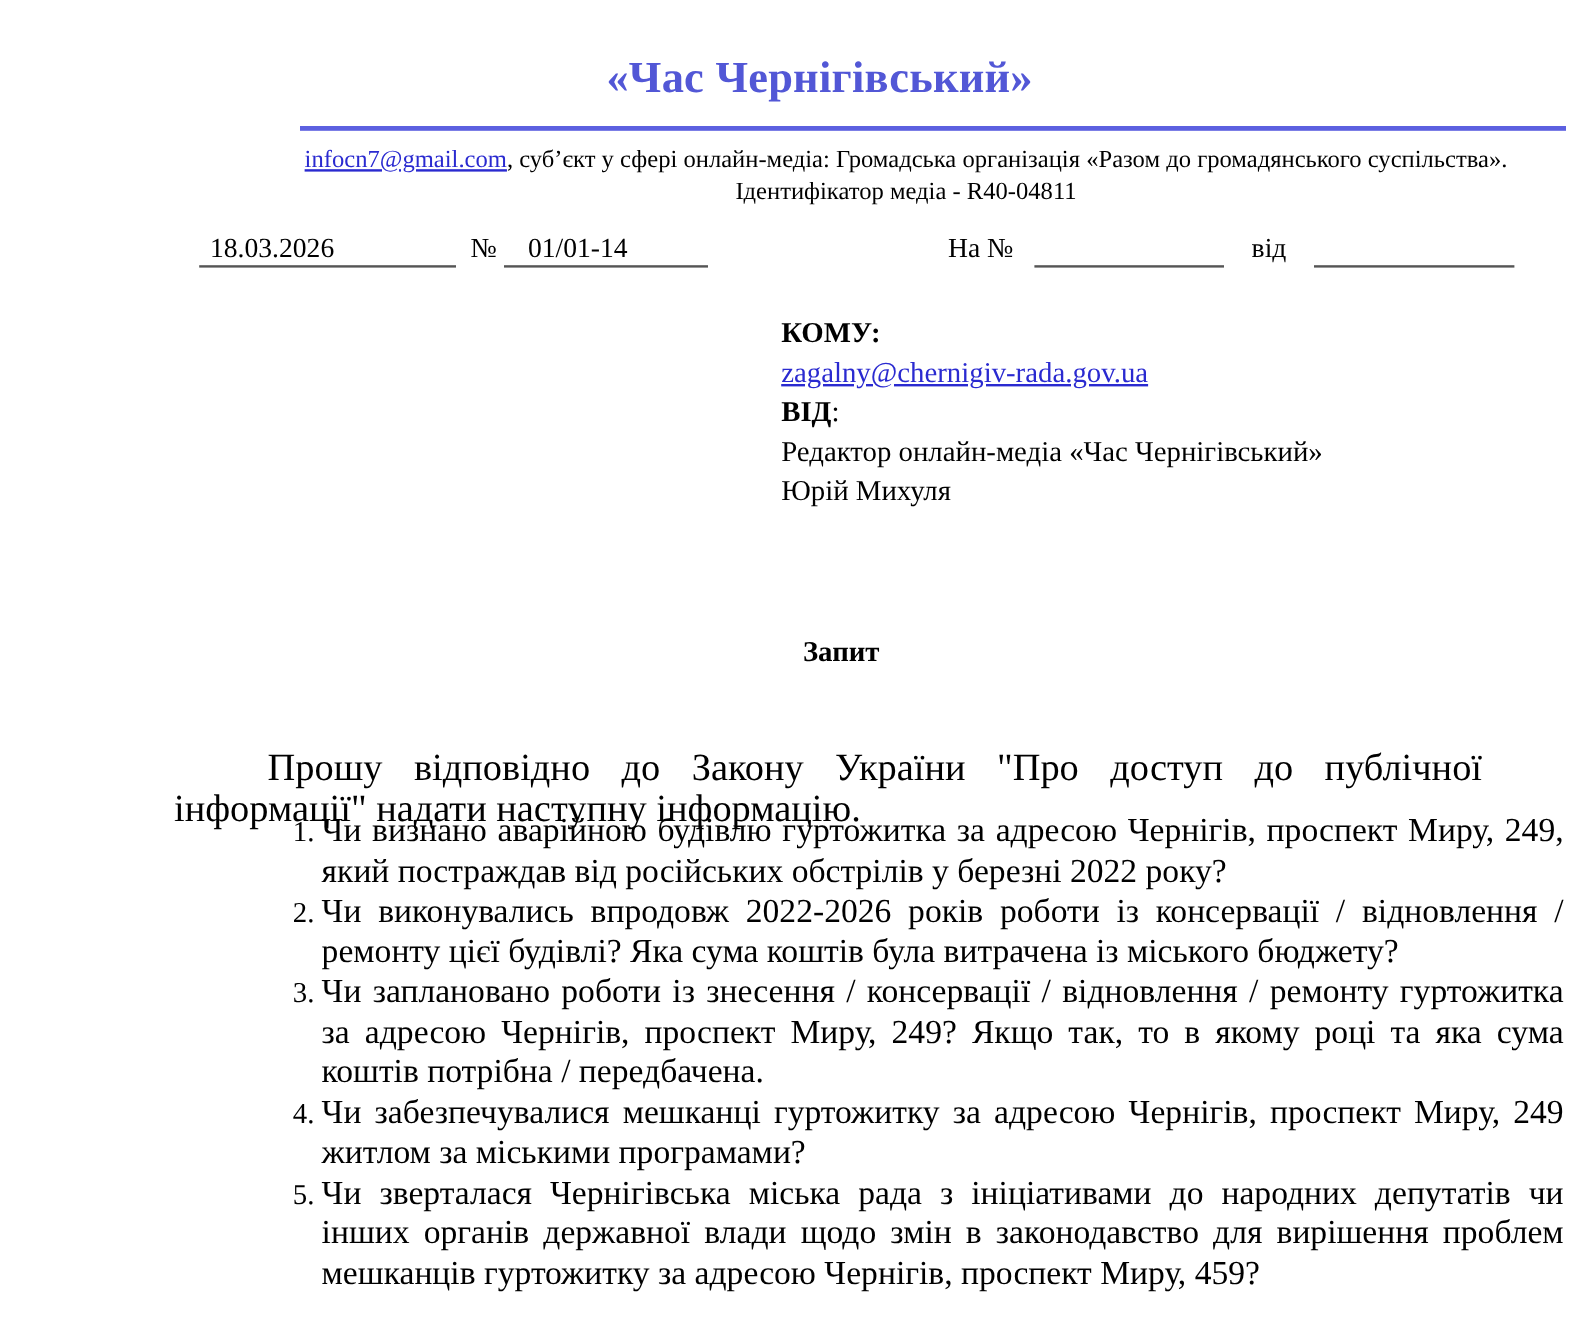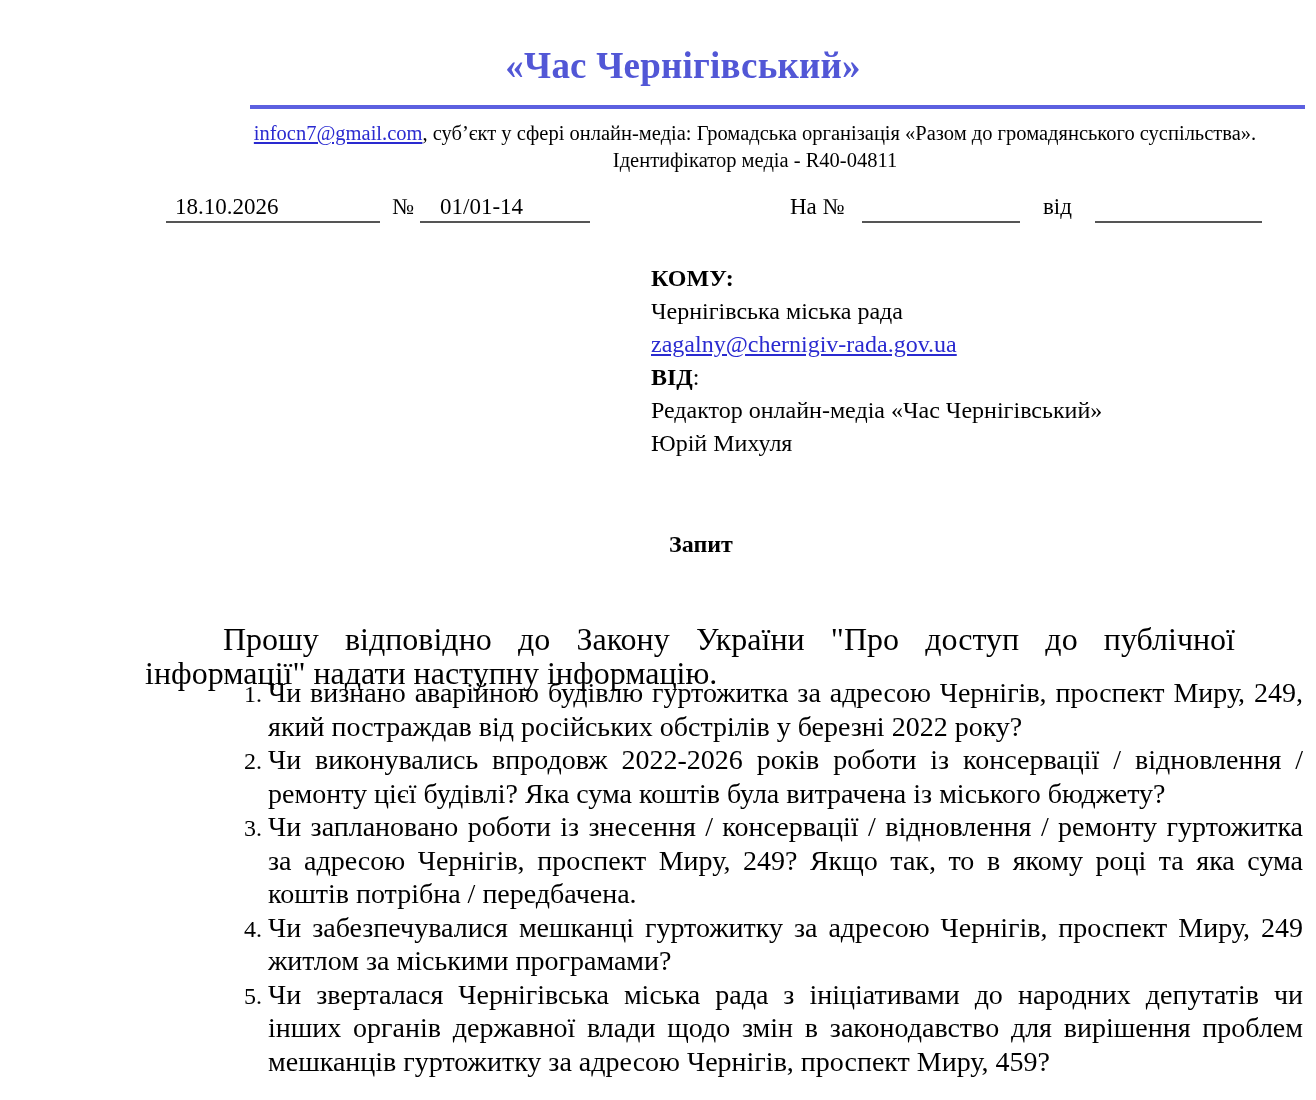--- a/index.html
+++ b/index.html
@@ -159,37 +159,36 @@
 
   <div class="letterhead">
     <div class="masthead">«Час Чернігівський»</div>
     <div class="hr-brand"></div>
     <div class="masthead-sub">
       <a class="mail-link" href="#">infocn7@gmail.com</a><span>, суб’єкт у сфері онлайн-медіа: Громадська організація «Разом до громадянського суспільства». Ідентифікатор медіа - R40-04811</span>
     </div>
   </div>
 
   <div class="refline">
-    <span class="ref-cell" id="ref-date">18.10.2026</span>
+    <span class="ref-cell" id="ref-date">18.03.2026</span>
     <span class="rule" id="rule-date"></span>
 
     <span class="ref-cell" id="ref-no-label">№</span>
     <span class="ref-cell" id="ref-no-value">01/01-14</span>
     <span class="rule" id="rule-no"></span>
 
     <span class="ref-cell" id="ref-na-label">На №</span>
     <span class="rule" id="rule-na"></span>
 
     <span class="ref-cell" id="ref-vid-label">від</span>
     <span class="rule" id="rule-vid"></span>
   </div>
 
   <div class="addressee">
     <div class="row lbl">КОМУ:</div>
-    <div class="row">Чернігівська міська рада</div>
     <div class="row">
       <a class="mail-link" href="#">zagalny@chernigiv-rada.gov.ua</a>
     </div>
     <div class="row"><span class="lbl">ВІД</span><span>:</span></div>
     <div class="row">Редактор онлайн-медіа «Час Чернігівський»</div>
     <div class="row">Юрій Михуля</div>
   </div>
 
   <div class="doc-title">Запит</div>
 

